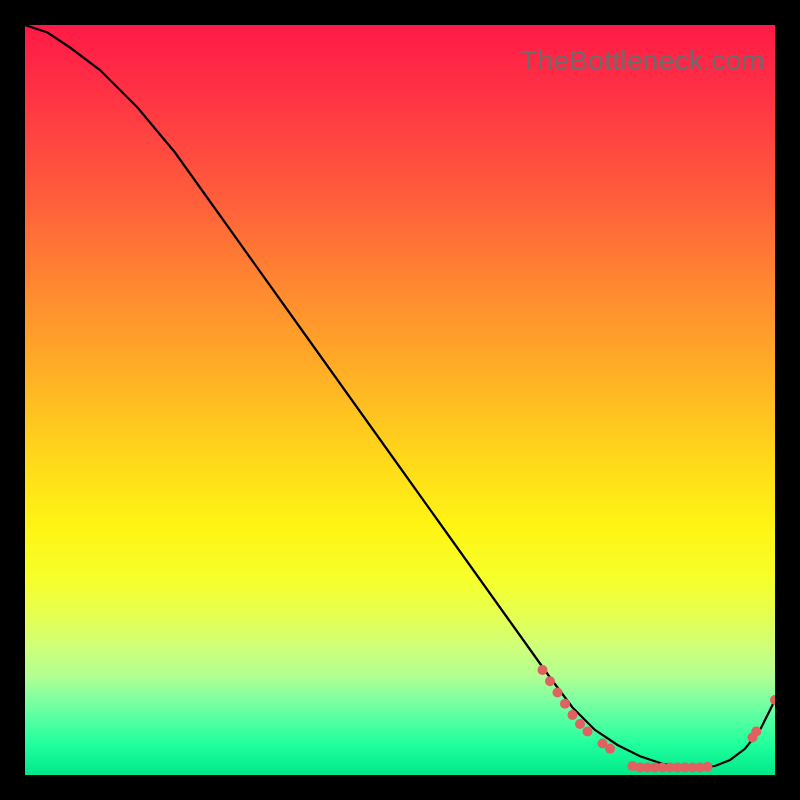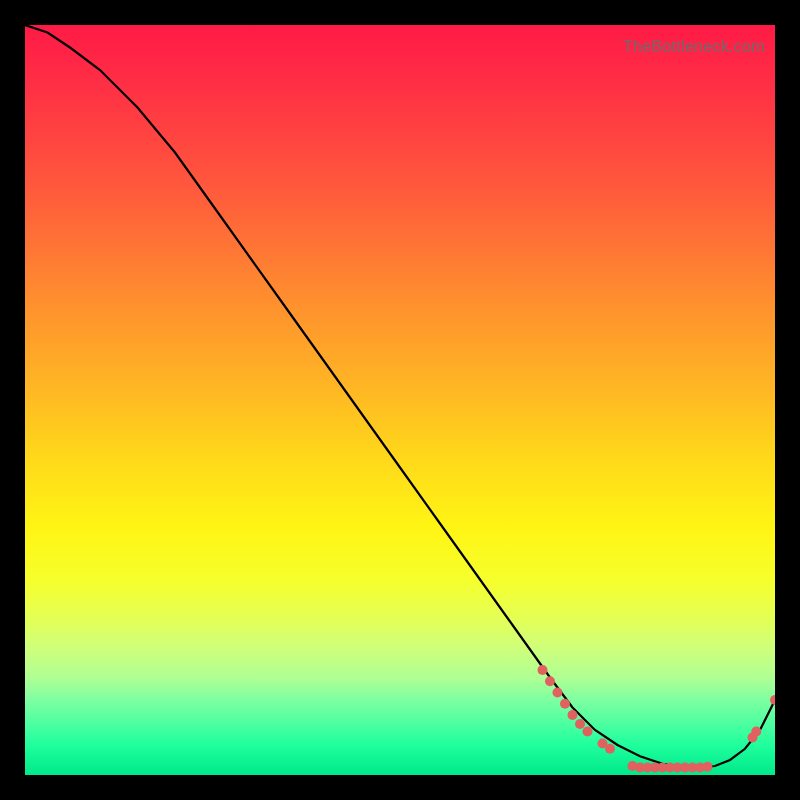--- a/index.html
+++ b/index.html
@@ -38,24 +38,24 @@
       #cfff7a 83%,
       #afff93 87%,
       #7effa1 90%,
       #4fffa1 93%,
       #1fff9c 96%,
       #00e88a 100%
     );
   }
   .watermark {
     position: absolute;
-    top: 13px;
+    top: 20px;
     right: 10px;
     color: #6c6c6c;
-    font-size: 16px;
+    font-size: 28px;
     letter-spacing: 0.3px;
     user-select: none;
   }
   svg.curve {
     position: absolute;
     left: 0;
     top: 0;
     width: 750px;
     height: 750px;
   }

